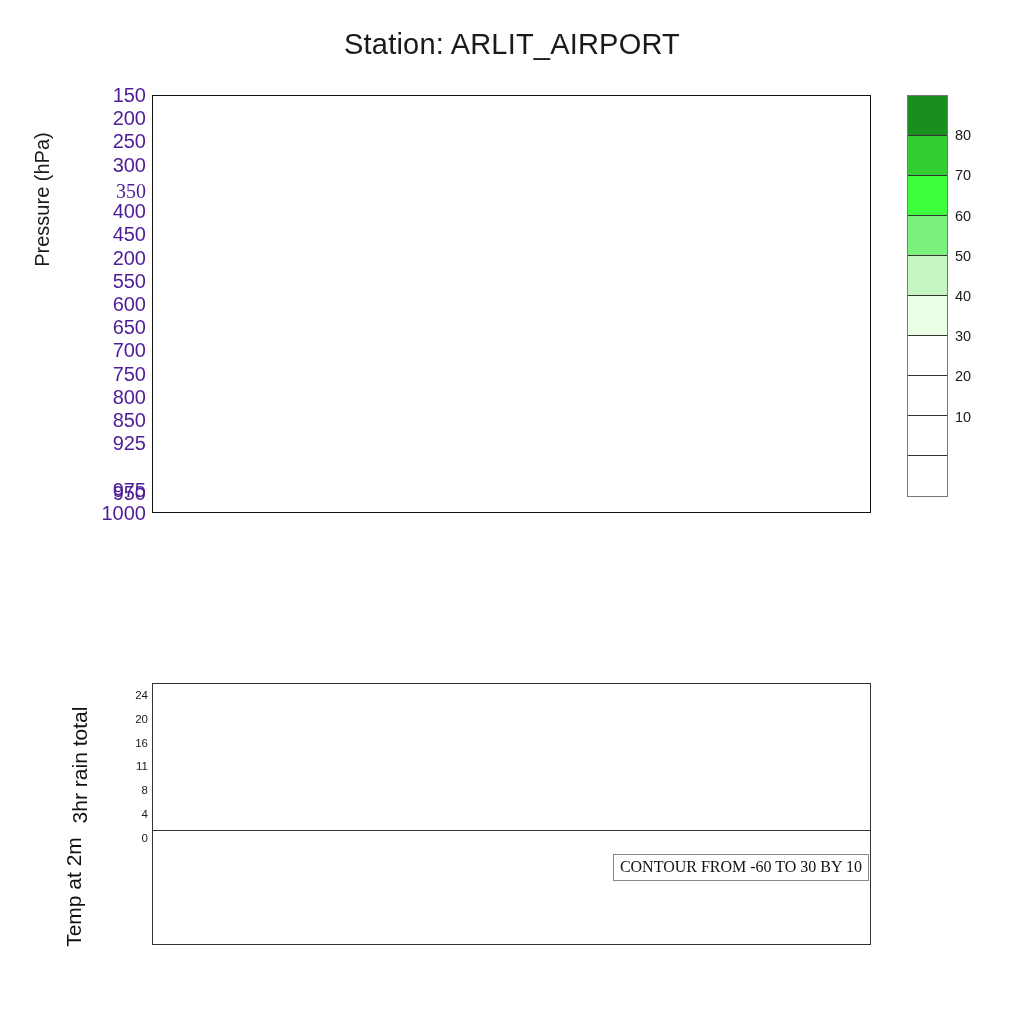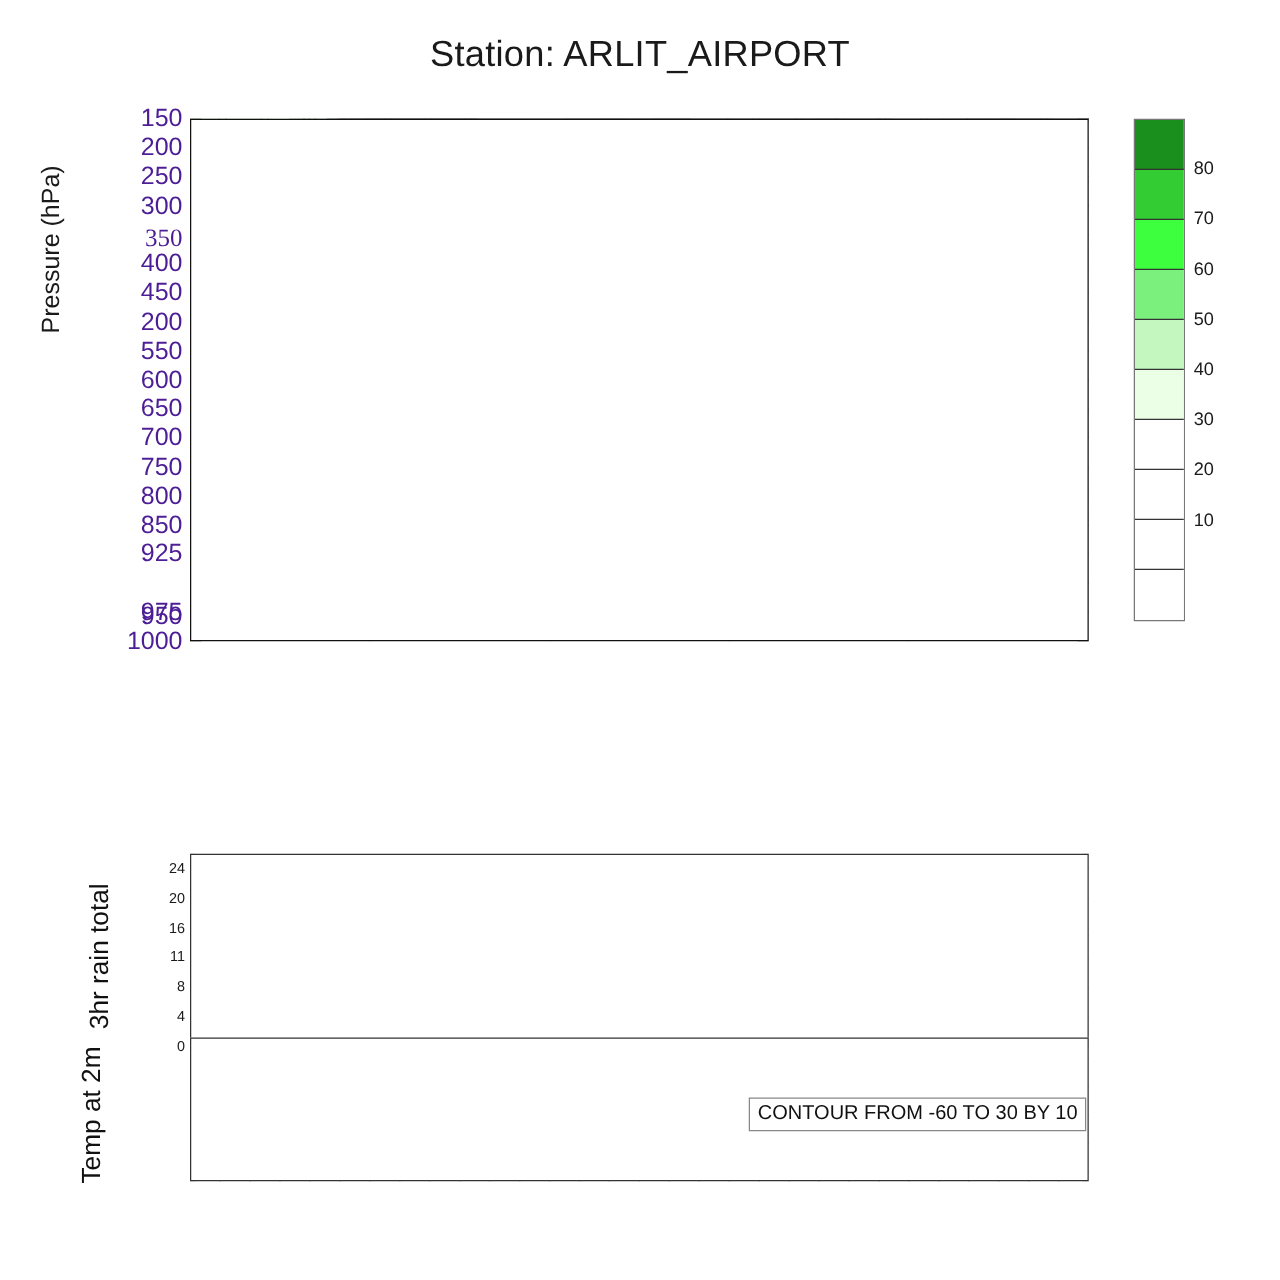--- a/index.html
+++ b/index.html
@@ -2037,16 +2037,16 @@
         <line x1="551.2333333333333" y1="115" x2="551.2333333333333" y2="129" stroke="#333" stroke-width="1.5"></line>
         <line x1="575.2" y1="115" x2="575.2" y2="129" stroke="#333" stroke-width="1.5"></line>
         <line x1="599.1666666666666" y1="115" x2="599.1666666666666" y2="129" stroke="#333" stroke-width="1.5"></line>
         <line x1="623.1333333333333" y1="115" x2="623.1333333333333" y2="129" stroke="#333" stroke-width="1.5"></line>
         <line x1="647.1" y1="115" x2="647.1" y2="129" stroke="#333" stroke-width="1.5"></line>
         <line x1="671.0666666666667" y1="115" x2="671.0666666666667" y2="129" stroke="#333" stroke-width="1.5"></line>
         <line x1="695.0333333333333" y1="115" x2="695.0333333333333" y2="129" stroke="#333" stroke-width="1.5"></line>
         <polyline points="0,78.6842105263158 34.751666666666665,91.54605263157895 69.50333333333333,96.8421052631579 104.25499999999998,107.4342105263158 139.00666666666666,62.039473684210535 173.75833333333333,18.157894736842152 208.50999999999996,9.835526315789494 243.26166666666663,14.375000000000043 278.0133333333333,31.7763157894737 312.765,52.96052631578946 347.51666666666665,71.11842105263159 382.2683333333333,89.2763157894737 417.0199999999999,94.57236842105264 451.77166666666665,99.11184210526315 486.52333333333326,34.046052631578945 521.275,12.105263157894754 556.0266666666666,5.2960526315789735" fill="none" stroke="#ff2020" stroke-width="1.9"></polyline>
       </svg>
     <div class="subframe"></div>
-    <div class="annbox" id="annbox" style="right: 2px; top: 48px;">CONTOUR FROM -60 TO 30 BY 10</div>
+    <div class="annbox" id="annbox" style="right: 2px; top: 24px; font-family: Liberation Serif, serif;">CONTOUR FROM -60 TO 30 BY 10</div>
   </div>
 
 </div>
 
 </body></html>

